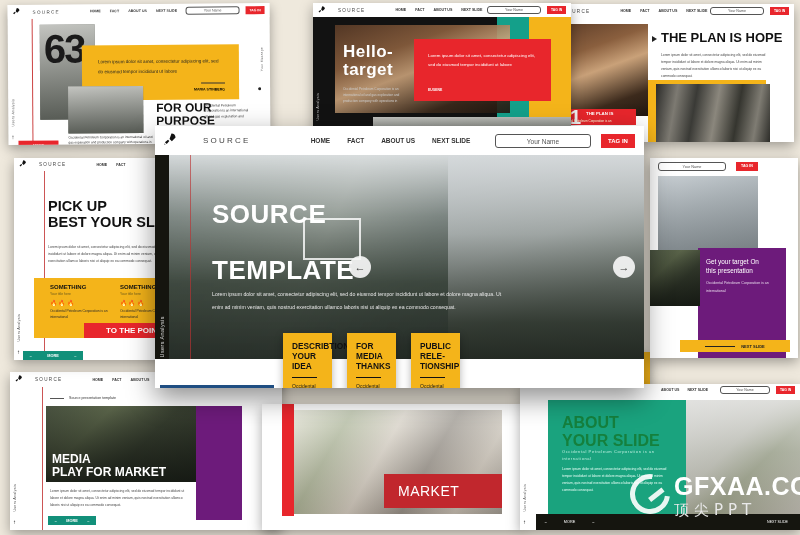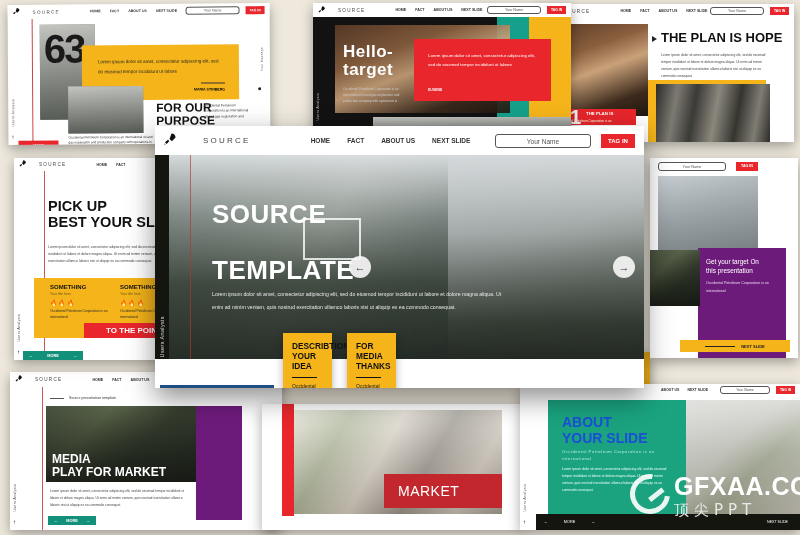--- a/index.html
+++ b/index.html
@@ -234,22 +234,22 @@
                    background: #c1272d; display: flex; align-items: center; }
   #sthanks .tbox span { font-size: 14px; color: #fff; font-weight: 400; margin-left: 14px; letter-spacing: .5px; }
 
   
   #sabout { left: 520px; top: 384px; width: 280px; height: 146px; z-index: 14; background: #fff; }
   #sabout .navbar { height: 12px; justify-content: flex-end; }
   #sabout .navlinks { margin-left: 0; gap: 8px; font-size: 3.5px; }
   #sabout .namebox { margin-left: 12px; width: 50px; height: 8px; font-size: 3.5px; line-height: 7px; }
   #sabout .green { position: absolute; left: 28px; top: 16px; width: 138px; bottom: 14px; background: #1aa37e; }
   #sabout .rimg { position: absolute; left: 166px; top: 16px; right: 0; bottom: 14px; }
-  #sabout h2 { position: absolute; left: 42px; top: 30px; font-size: 14px; font-weight: 700;
-               color: #1d4ed8; line-height: 1.15; }
+  #sabout h2 { position: absolute; left: 42px; top: 30px; font-size: 16px; font-weight: 700;
+               color: #15803d; line-height: 1.15; }
   #sabout .sub { position: absolute; left: 42px; top: 64px; width: 110px; font-size: 4px;
                  line-height: 1.8; color: #bdf0e0; letter-spacing: .6px; }
   #sabout p { position: absolute; left: 42px; top: 82px; width: 112px; font-size: 3.3px;
               line-height: 2.1; color: #e8fff7; }
   #sabout .botbar { position: absolute; left: 16px; bottom: 0; right: 0; height: 16px; background: #15150f;
                     display: flex; align-items: center; }
   #sabout .botbar .m { color: #fff; font-size: 3.8px; margin: 0 8px; }
   #sabout .botbar .ns { margin-left: auto; margin-right: 12px; color: #fff; font-size: 3.6px; }
   #sabout .vtext { color: #666; }
 
@@ -558,20 +558,25 @@
         <div class="card">
           <h3>DESCRIBTION YOUR IDEA</h3>
           <div class="rule"></div>
           <p>Occidental Petroleum Corporation is an international</p>
         </div>
         <div class="card">
           <h3>FOR MEDIA THANKS</h3>
           <div class="rule"></div>
           <p>Occidental Petroleum Corporation is an international</p>
         </div>
+        <div class="card">
+          <h3>PUBLIC RELE-TIONSHIP</h3>
+          <div class="rule"></div>
+          <p>Occidental Petroleum Corporation is an international</p>
+        </div>
       </div>
 
       <div class="morebar">
         
         
         
       </div>
     </div>
   </div>
 

